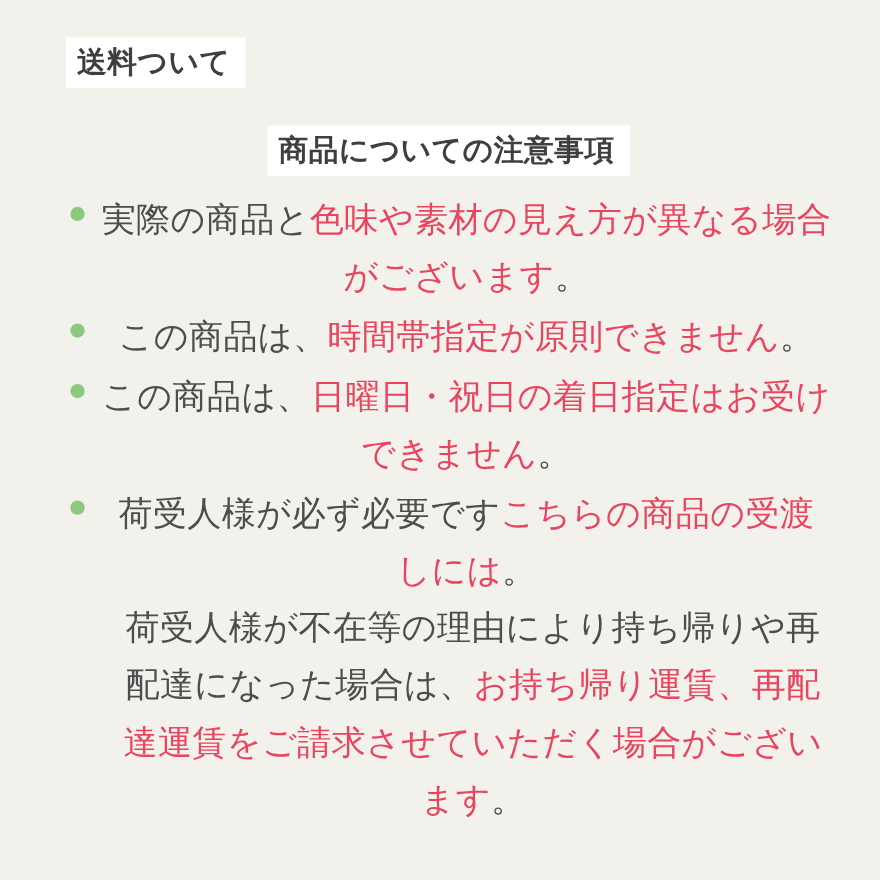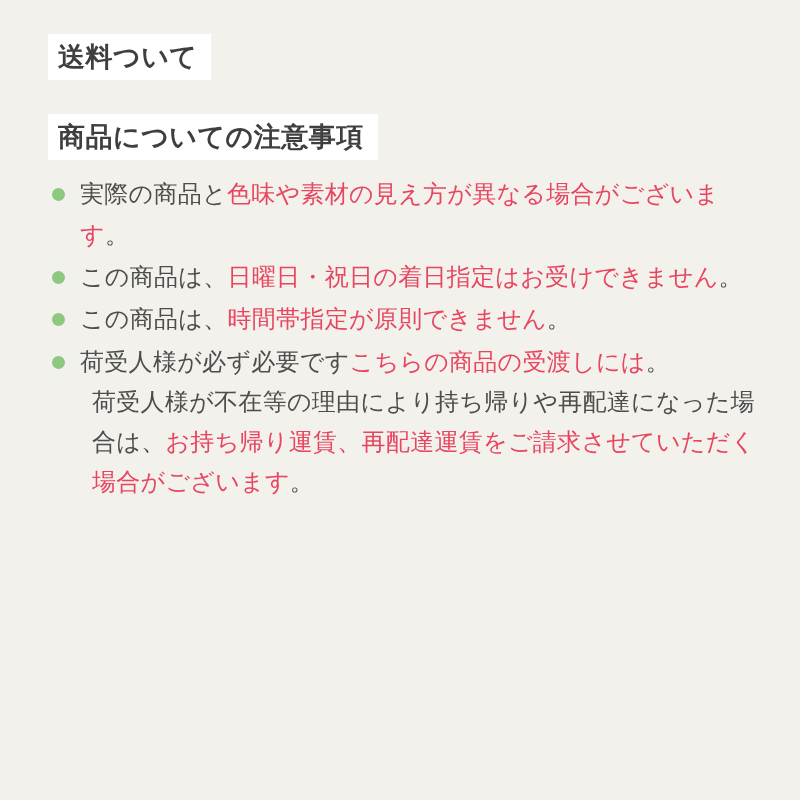--- a/index.html
+++ b/index.html
@@ -11,66 +11,68 @@
     height: 800px;
     background: #f2f1ec;
     font-family: "DejaVu Sans", "Liberation Sans", sans-serif;
     color: #4a4a4a;
     overflow: hidden;
   }
   .page {
     width: 800px;
     height: 800px;
     box-sizing: border-box;
-    padding: 34px 44px 0 48px;
+    padding: 34px 44px 0 60px;
     position: relative;
   }
 
   
   .section-heading {
     display: inline-block;
     background: #ffffff;
     color: #3f3f3f;
     font-size: 27px;
     font-weight: bold;
     line-height: 1.45;
     padding: 3px 14px 4px 10px;
     letter-spacing: 0.5px;
     margin: 0;
   }
   .heading-wrap {
     margin: 0 0 14px 0;
   }
   .heading-wrap.second {
     margin-top: 34px;
+    text-align: center;
   }
 
   .body-text {
     font-size: 25px;
     line-height: 1.62;
     color: #4d4d4d;
     letter-spacing: 0.4px;
     margin: 0 0 0 2px;
     max-width: 720px;
   }
 
   ul.notes {
     list-style: none;
     margin: 6px 0 0 0;
     padding: 0;
   }
   ul.notes > li {
     position: relative;
     padding-left: 32px;
-    font-size: 24px;
+    font-size: 31px;
     line-height: 1.68;
     color: #4d4d4d;
     letter-spacing: 0.3px;
     margin-bottom: 2px;
     max-width: 712px;
+    text-align: center;
   }
   ul.notes > li .bullet {
     position: absolute;
     left: 4px;
     top: 14px;
     width: 13px;
     height: 13px;
     border-radius: 50%;
     background: #8cc97f;
     display: block;
@@ -101,26 +103,26 @@
   <ul class="notes">
 
     <li>
       <span class="bullet"></span>
       <span>実際の商品と</span><span class="red">色味や素材の見え方が異なる場合がございます</span><span>。</span>
     </li>
 
 
     <li>
       <span class="bullet"></span>
-      <span>この商品は、</span><span class="red">日曜日・祝日の着日指定はお受けできません</span><span>。</span>
+      <span>この商品は、</span><span class="red">時間帯指定が原則できません</span><span>。</span>
     </li>
 
     <li>
       <span class="bullet"></span>
-      <span>この商品は、</span><span class="red">時間帯指定が原則できません</span><span>。</span>
+      <span>この商品は、</span><span class="red">日曜日・祝日の着日指定はお受けできません</span><span>。</span>
     </li>
 
     <li>
       <span class="bullet"></span>
       <span>荷受人様が必ず必要です</span><span class="red">こちらの商品の受渡しには</span><span>。</span>
       <span class="sub-para"><span>荷受人様が不在等の理由により持ち帰りや再配達になった場合は、</span><span class="red">お持ち帰り運賃、再配達運賃をご請求させていただく場合がございます</span><span>。</span></span>
     </li>
 
   </ul>
 

